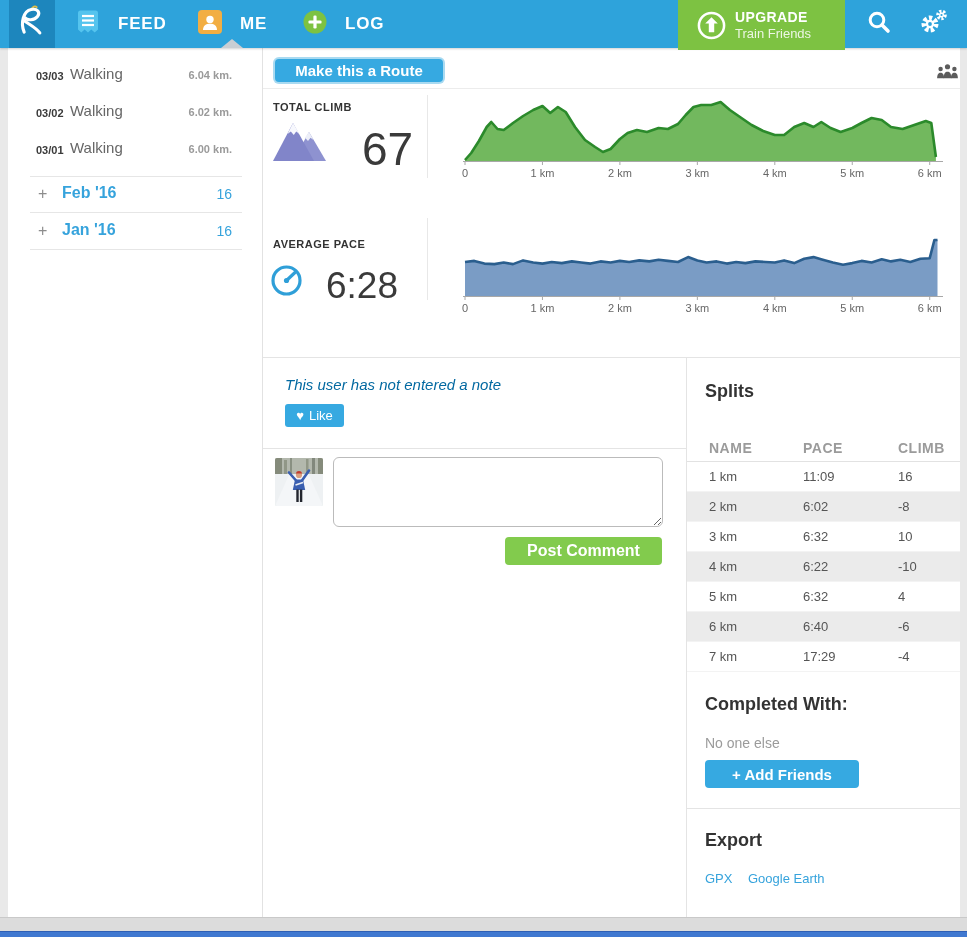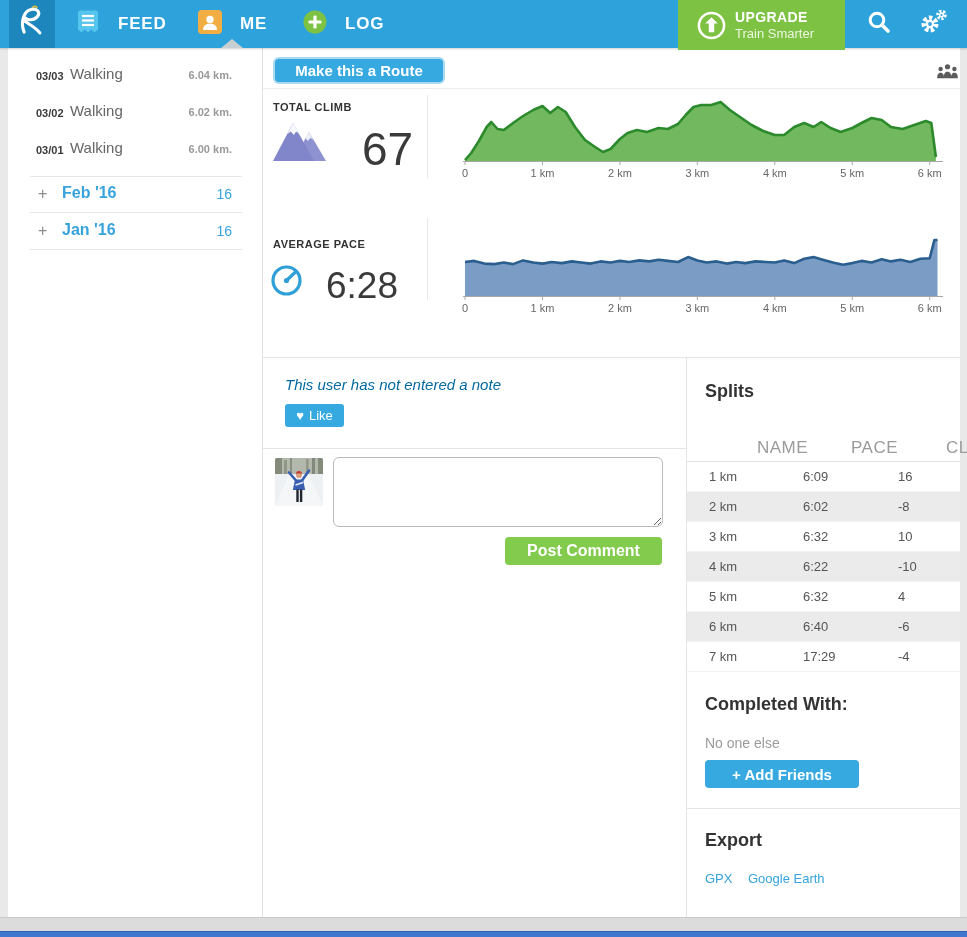--- a/index.html
+++ b/index.html
@@ -46,21 +46,21 @@
   
   .note-text{position:absolute;left:285px;top:376px;font-size:15px;font-style:italic;color:#0369a1;}
   .like-btn{position:absolute;left:285px;top:404px;width:59px;height:23px;background:#36A9E1;border:none;border-radius:3px;color:#fff;font-size:13px;font-family:inherit;cursor:pointer;display:flex;align-items:center;justify-content:center;gap:5px;}
   .avatar{position:absolute;left:275px;top:458px;width:48px;height:48px;border-radius:2px;overflow:hidden;cursor:pointer;}
   .comment-box{position:absolute;left:333px;top:457px;width:318px;height:58px;border:1px solid #BBB;border-radius:6px;resize:both;font-family:inherit;font-size:14px;padding:5px;color:#333;}
   .post-btn{position:absolute;left:505px;top:537px;width:157px;height:28px;background:#82CB4D;border:none;border-radius:4px;color:#fff;font-size:16px;font-weight:bold;font-family:inherit;cursor:pointer;}
 
   
   .panel-title{position:absolute;left:705px;font-size:18px;font-weight:bold;color:#333;}
   .splits-header{position:absolute;left:687px;top:435px;width:273px;height:27px;display:grid;grid-template-columns:94px 95px auto;padding-left:22px;box-sizing:border-box;align-items:center;border-bottom:1px solid #E2E2E2;}
-  .splits-header span{font-size:17px;font-weight:normal;color:#9B9B9B;letter-spacing:.5px;margin-left:48px;}
+  .splits-header span{font-size:14px;font-weight:bold;color:#9B9B9B;letter-spacing:.5px;}
   .splits-rows{position:absolute;left:687px;top:462px;width:273px;}
   .split-row{height:30px;display:grid;grid-template-columns:94px 95px auto;padding-left:22px;box-sizing:border-box;align-items:center;border-bottom:1px solid #F3F3F3;cursor:default;}
   .split-row.stripe{background:#EBEBEB;}
   .split-row span{font-size:13px;color:#555;}
   .empty-text{position:absolute;left:705px;top:735px;font-size:14px;color:#9B9B9B;}
   .add-friends-btn{position:absolute;left:705px;top:760px;width:154px;height:28px;background:#36A9E1;border:none;border-radius:4px;color:#fff;font-size:15px;font-weight:bold;font-family:inherit;cursor:pointer;}
   .export-link{position:absolute;top:871px;font-size:13px;color:#36A3DC;text-decoration:none;cursor:pointer;}
 
   
   .bottom-strip{position:absolute;left:0;top:917px;width:967px;height:14px;background:#DCDCDC;border-top:1px solid #C9C9C9;}
@@ -120,21 +120,21 @@
 
     <div class="upgrade-btn">
       <span style="margin-left:18px;display:flex;">
         <svg width="31" height="31" viewBox="0 0 32 32">
           <circle cx="16" cy="16" r="13" fill="none" stroke="#fff" stroke-width="2.6"></circle>
           <path d="M16,7.5 l6.5,6.5 h-3.7 v9 h-5.6 v-9 h-3.7 z" fill="#fff"></path>
         </svg>
       </span>
       <span class="upgrade-text">
         <div class="upgrade-title">UPGRADE</div>
-        <div class="upgrade-sub">Train Smarter</div>
+        <div class="upgrade-sub">Train Friends</div>
       </span>
     </div>
 
     <div class="nav-icon-btn" style="left:866px;">
       <span>
         <svg width="26" height="26" viewBox="0 0 26 26">
           <circle cx="11" cy="11" r="6.8" fill="none" stroke="#fff" stroke-width="3"></circle>
           <line x1="16" y1="16" x2="22" y2="22" stroke="#fff" stroke-width="3.6" stroke-linecap="round"></line>
         </svg>
       </span>
@@ -299,21 +299,21 @@
 
   <span class="panel-title" style="top:381px;">Splits</span>
   <div class="splits-header">
     <span>NAME</span>
     <span>PACE</span>
     <span>CLIMB</span>
   </div>
   <div class="splits-rows" id="splits-rows">
       <div class="split-row">
         <span>1 km</span>
-        <span>6:09</span>
+        <span>11:09</span>
         <span>16</span>
       </div>
       <div class="split-row stripe">
         <span>2 km</span>
         <span>6:02</span>
         <span>-8</span>
       </div>
       <div class="split-row">
         <span>3 km</span>
         <span>6:32</span>

